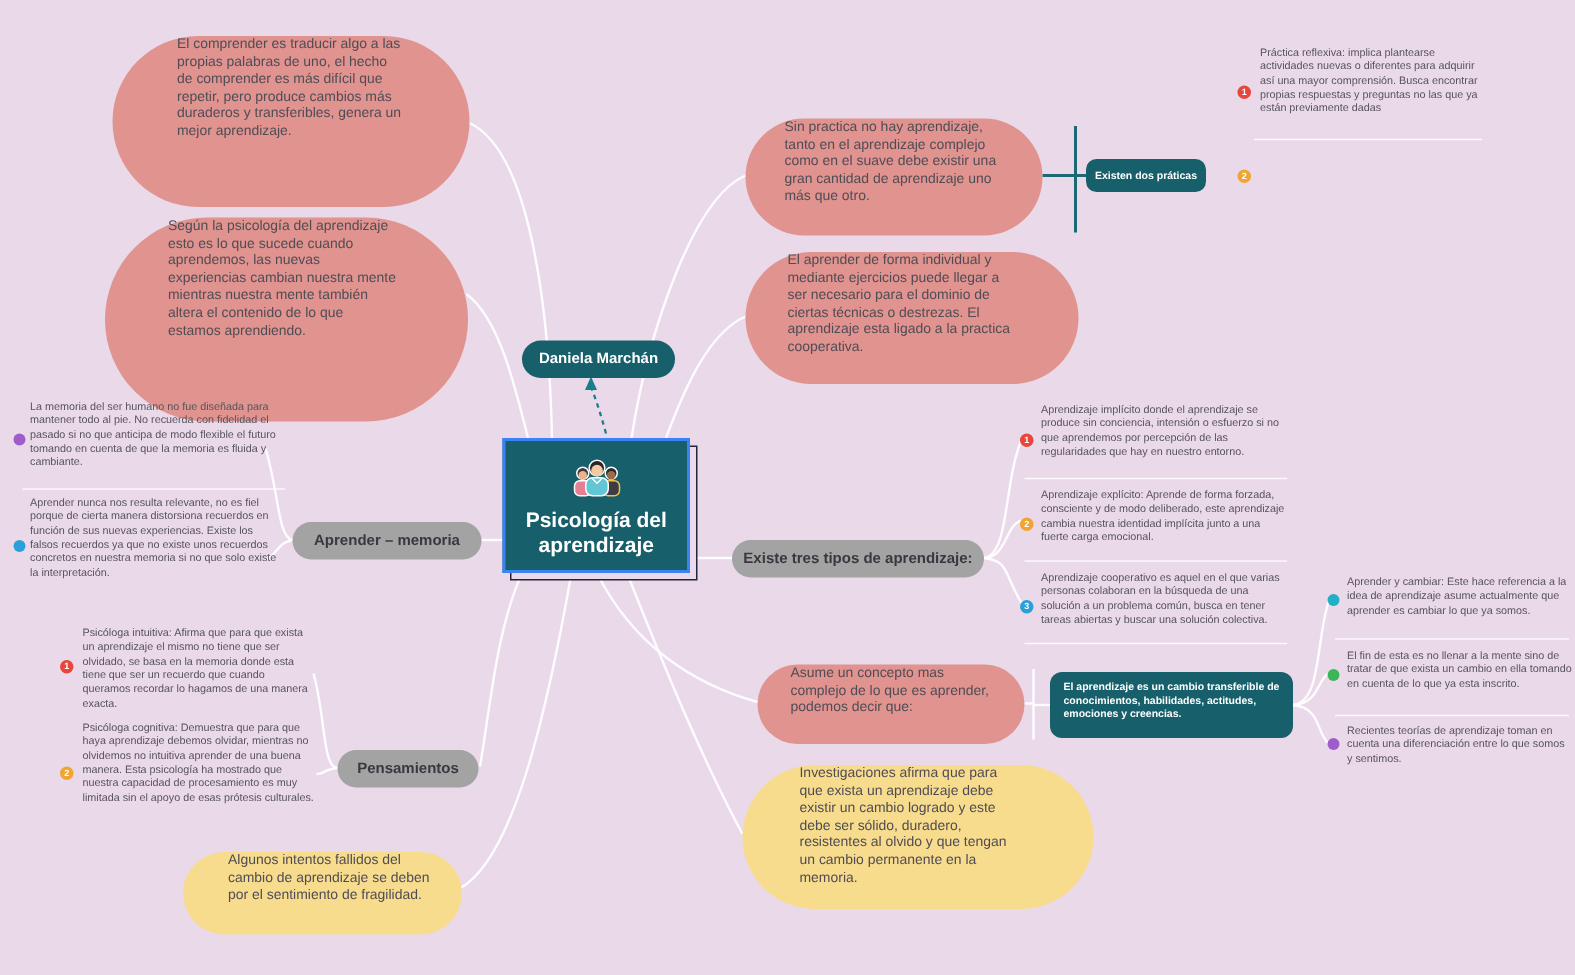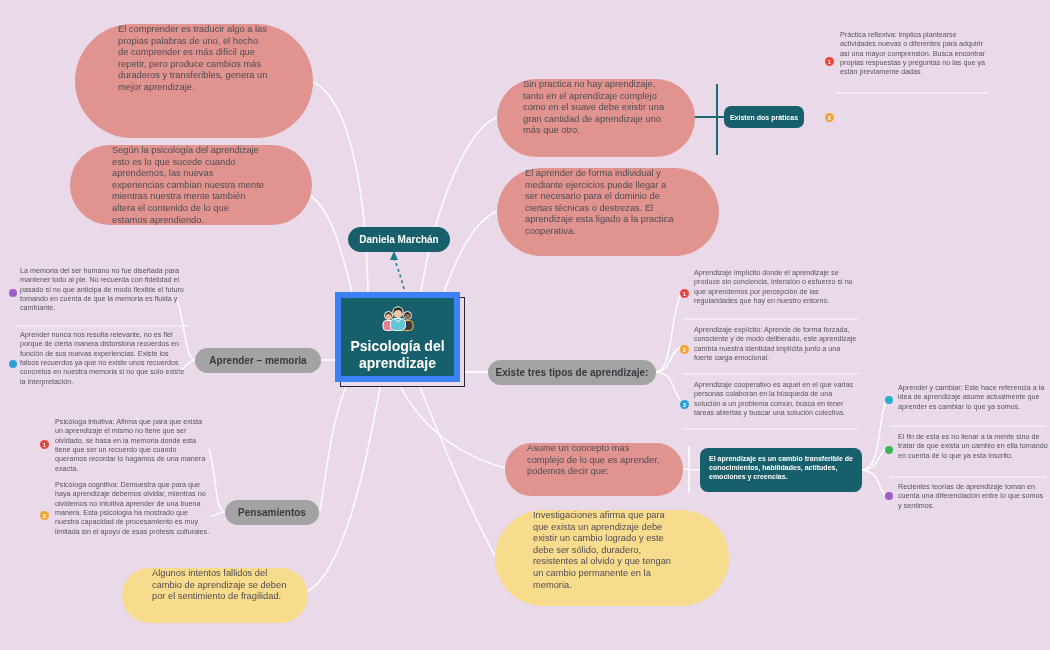--- a/index.html
+++ b/index.html
@@ -33,29 +33,29 @@
   .small-item{font-size:7.2px;line-height:1.3;color:#57545c;}
   .bullet{
     position:absolute;z-index:3;width:9px;height:9px;border-radius:50%;
     display:flex;align-items:center;justify-content:center;
     color:#fff;font-size:6px;font-weight:bold;
   }
   .bullet.dot{width:8px;height:8px;}
 
   .center-box{
     left:335px;top:292px;width:125px;height:90px;
-    background:#17606b;border:6px solid #3b82f6;
+    background:#17606b;border:2px solid #3b82f6;
     box-shadow:5px 5px 0 -1px #e9d9e9, 5px 5px 0 0 #24243c;
     display:flex;flex-direction:column;align-items:center;justify-content:center;
   }
   .center-title{color:#fff;font-weight:bold;font-size:14px;line-height:1.25;text-align:center;margin-top:4px;}
 
   
   .p-comprender{left:75px;top:24px;width:238px;height:114px;padding:0 45px 0 43px;}
-  .p-segun{left:70px;top:145px;width:242px;height:80px;padding:0 47px 0 42px;}
+  .p-segun{left:70px;top:145px;width:242px;height:136px;padding:0 47px 0 42px;}
   .p-sinpractica{left:497px;top:79px;width:198px;height:78px;padding:0 22px 0 26px;}
   .p-individual{left:497px;top:168px;width:222px;height:88px;padding:0 39px 0 28px;}
   .p-asume{left:505px;top:443px;width:178px;height:53px;padding:0 18px 0 22px;}
   .p-invest{left:495px;top:510px;width:234px;height:96px;padding:0 50px 0 38px;}
   .p-fallidos{left:122px;top:568px;width:186px;height:55px;padding:0 14px 0 30px;}
 
   .p-author{left:348px;top:227px;width:102px;height:25px;font-size:10px;}
   .p-practicas{left:724px;top:106px;width:80px;height:22px;font-size:7px;border-radius:7px;}
   .p-memoria{left:195px;top:348px;width:126px;height:25px;font-size:10px;}
   .p-tipos{left:488px;top:360px;width:168px;height:25px;font-size:10px;}

